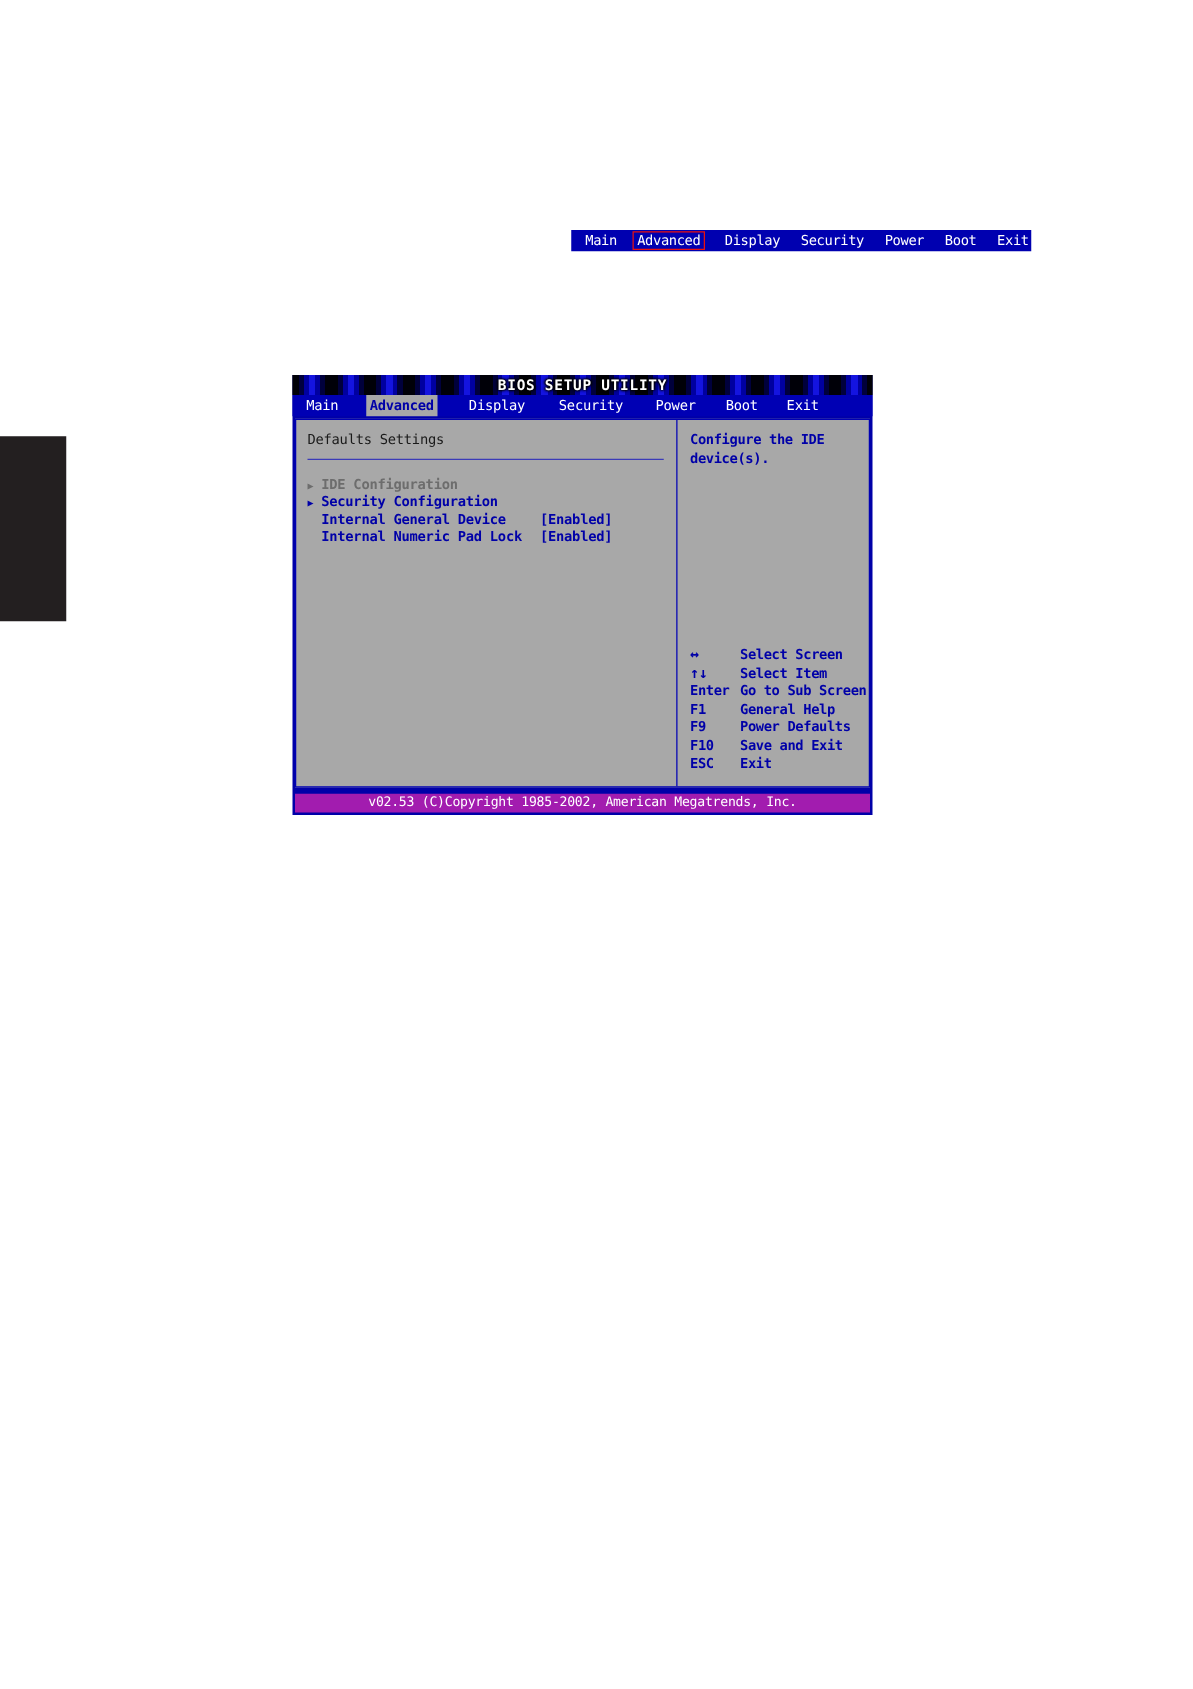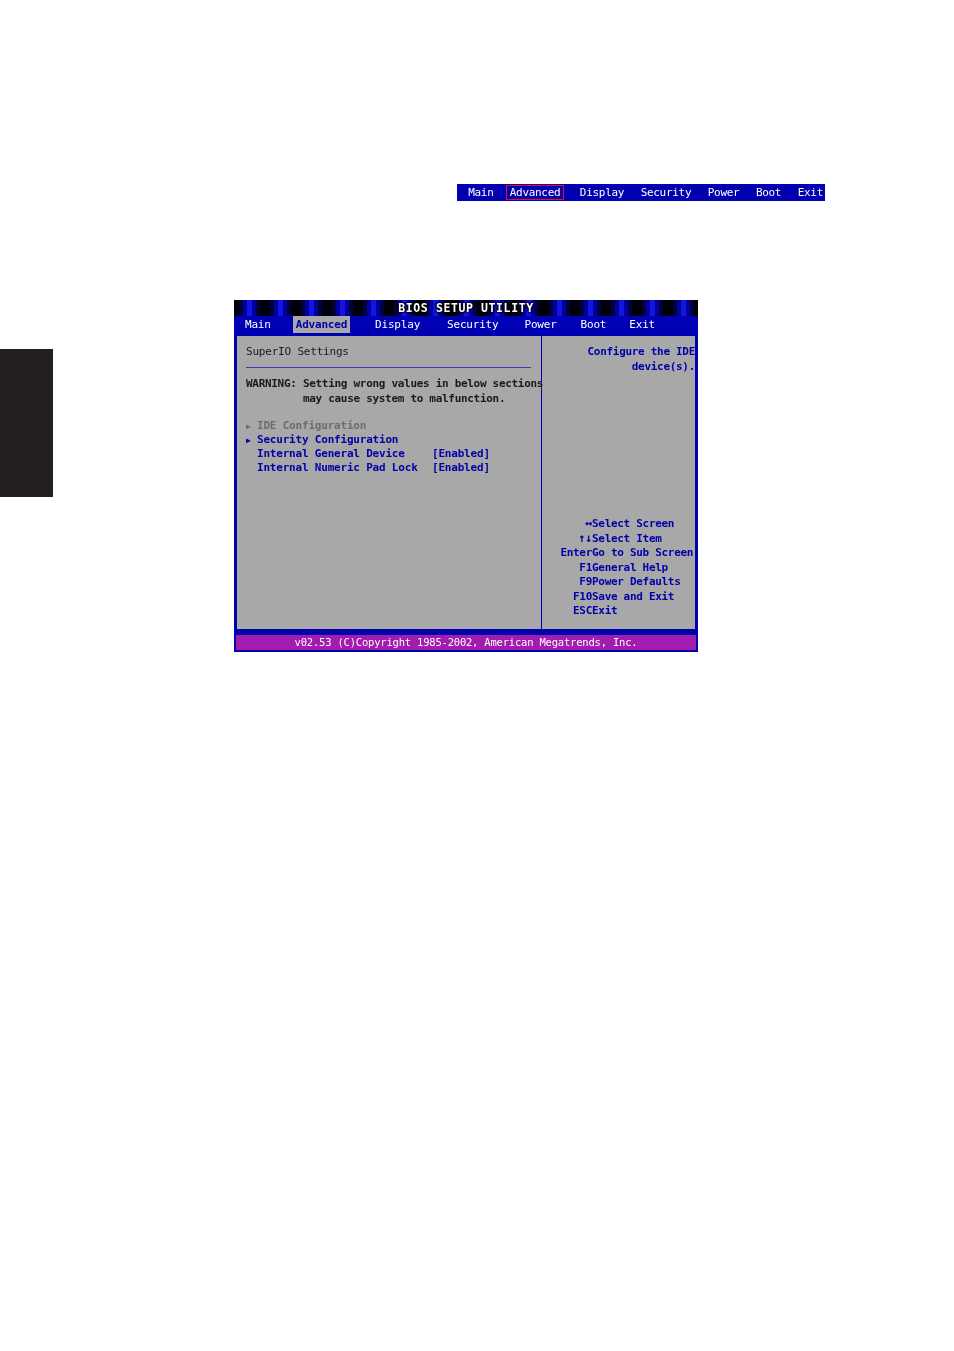--- a/index.html
+++ b/index.html
@@ -150,21 +150,20 @@
   .panel-divider {
     width: 1px;
     background: #0000b4;
     margin: 0;
   }
   .panel-right {
     flex: 1;
     box-sizing: border-box;
     padding: 9px 0 16px 10px;
     position: relative;
-    text-align: right;
   }
   .section-title {
     color: #1a1a1a;
     font-size: 11px;
     line-height: 14px;
     font-family: "DejaVu Sans Mono", monospace;
     letter-spacing: -0.2px;
   }
   .rule {
     height: 1px;
@@ -304,24 +303,22 @@
     <span class="bios-tab">Power</span>
     <span class="tabgap-e"></span>
     <span class="bios-tab">Boot</span>
     <span class="tabgap-f"></span>
     <span class="bios-tab">Exit</span>
   </div>
 
   <div class="bios-body">
 
     <div class="panel-left">
-      <div class="section-title">SuperIO Settings</div>
+      <div class="section-title">Defaults Settings</div>
       <div class="rule"></div>
-      <div class="warning-block">WARNING: Setting wrong values in below sections
-         may cause system to malfunction.</div>
 
       <div class="menu-list">
         <div class="menu-row has-value">
           <span class="menu-arrow dim">▶</span>
           <span class="menu-label dim">IDE Configuration</span>
         </div>
         <div class="menu-row has-value">
           <span class="menu-arrow">▶</span>
           <span class="menu-label">Security Configuration</span>
         </div>

